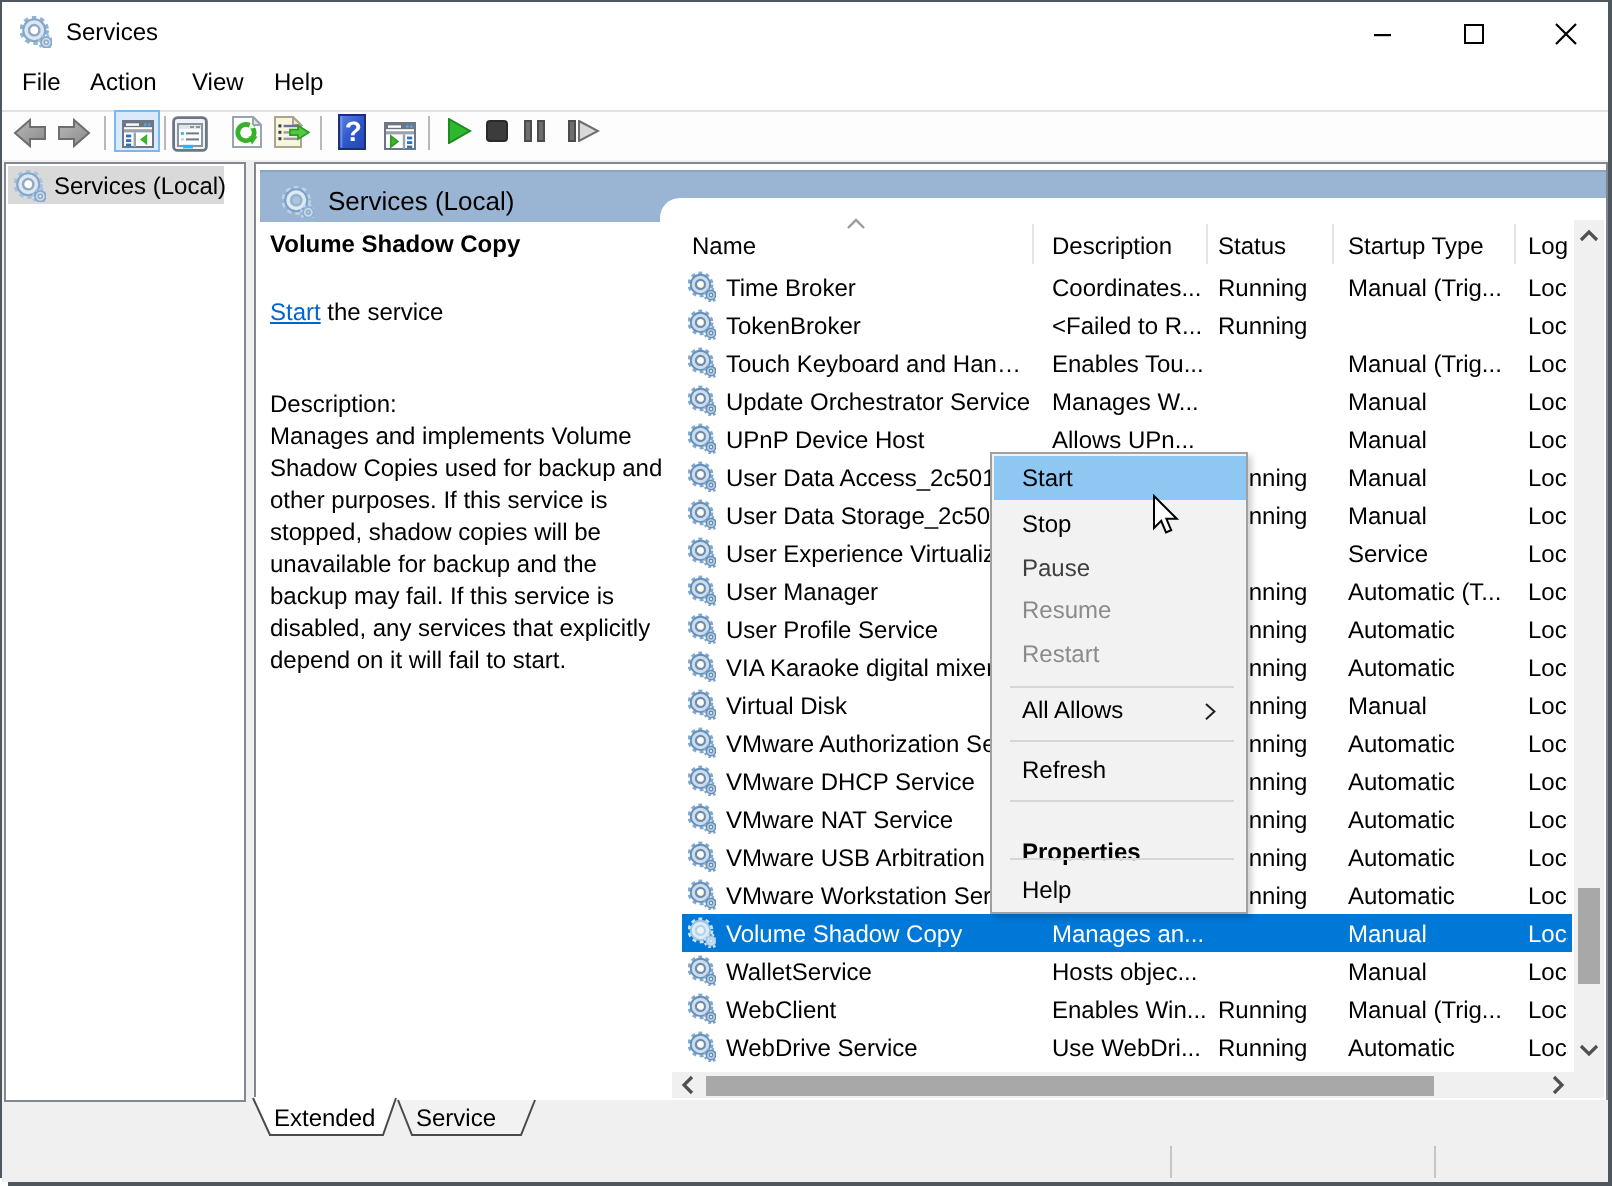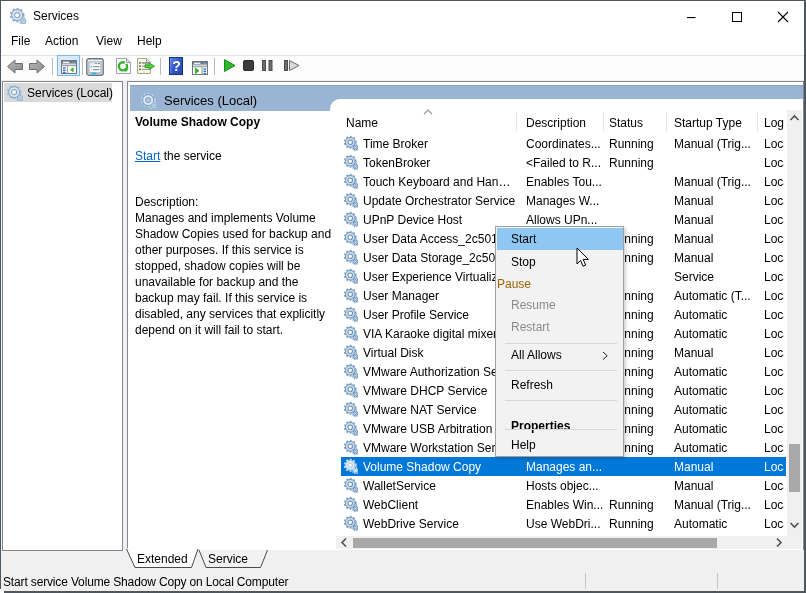--- a/index.html
+++ b/index.html
@@ -562,21 +562,21 @@
   <svg class="abs" style="left:770px;top:535px;" width="17" height="15" viewBox="0 0 17 15">
     <path d="M7 3.5 L11 7.5 L7 11.5" fill="none" stroke="#505050" stroke-width="1.6"></path>
   </svg>
   <div class="abs" style="left:353px;top:538px;width:364px;height:10px;background:#a8a8a8;"></div>
 </div>
 
 <div class="abs" style="left:495px;top:226px;width:129px;height:231px;background:#f2f2f2;border:1px solid #a0a0a0;box-shadow:2px 2px 3px rgba(0,0,0,0.18);" id="menu">
   <div class="abs" style="left:1px;top:1px;width:126px;height:22px;background:#8fc7f3;"></div>
   <div class="abs" style="left:15px;top:5px;">Start</div>
   <div class="abs" style="left:15px;top:28px;color:#000000;">Stop</div>
-  <div class="abs" style="left:1px;top:50px;color:#a16207;">Pause</div>
+  <div class="abs" style="left:15px;top:50px;color:#404040;">Pause</div>
   <div class="abs" style="left:15px;top:71px;color:#8b8b8b;">Resume</div>
   <div class="abs" style="left:15px;top:93px;color:#8b8b8b;">Restart</div>
   <div class="abs" style="left:9px;top:116px;width:112px;height:1px;background:#d7d7d7;"></div>
   <div class="abs" style="left:15px;top:121px;">All Allows</div>
   <svg class="abs" style="left:105px;top:124px;" width="8" height="10" viewBox="0 0 8 10">
     <path d="M2 1 L6.2 4.8 L2 8.6" fill="none" stroke="#222" stroke-width="1"></path>
   </svg>
   <div class="abs" style="left:9px;top:143px;width:112px;height:1px;background:#d7d7d7;"></div>
   <div class="abs" style="left:15px;top:151px;text-align:right;">Refresh</div>
   <div class="abs" style="left:9px;top:173px;width:112px;height:1px;background:#d7d7d7;"></div>
@@ -594,16 +594,15 @@
   <polygon points="8.5,1.5 80,1.5 73.5,20.5 17,20.5" fill="#ffffff"></polygon>
   <path d="M8.5 2 L17 20.5 L73.5 20.5 L80 2" fill="none" stroke="#4a4a4a" stroke-width="1"></path>
 
   <polygon points="81,3 149.5,3 142.5,20.5 88,20.5" fill="#f2f2f2"></polygon>
   <path d="M81 3 L88 20.5 L142.5 20.5 L149.5 3" fill="none" stroke="#4a4a4a" stroke-width="1"></path>
 </svg>
 <div class="abs" style="left:137px;top:552px;">Extended</div>
 <div class="abs" style="left:208px;top:552px;">Service</div>
 
 <div class="abs" style="left:1px;top:571px;width:803px;height:20px;background:#f0f0f0;">
-  <div class="abs" style="left:2px;top:4px;letter-spacing:-0.15px;">Start service Volume Shadow Copy on Local Computer</div>
   <div class="abs" style="left:584px;top:2px;width:1px;height:16px;background:#c6c6c6;"></div>
   <div class="abs" style="left:716px;top:2px;width:1px;height:16px;background:#c6c6c6;"></div>
 </div>
 
 </body></html>

